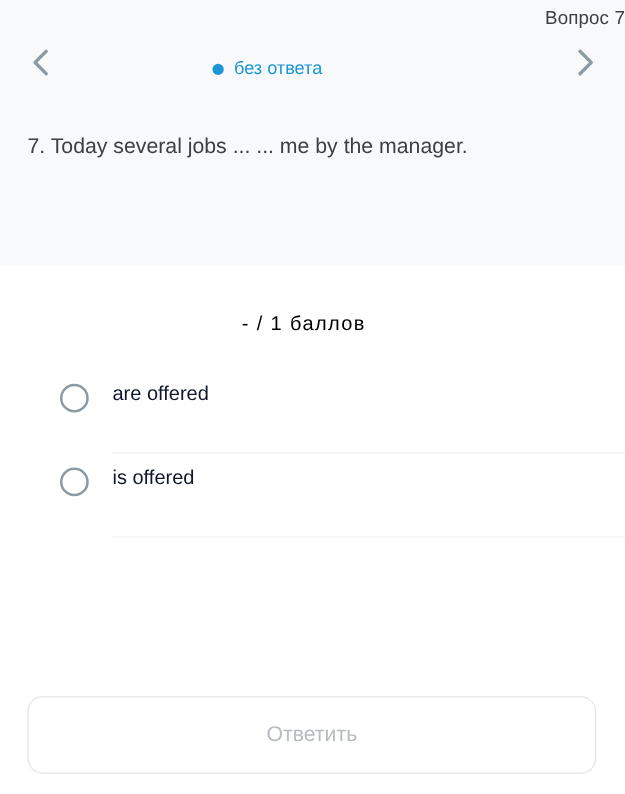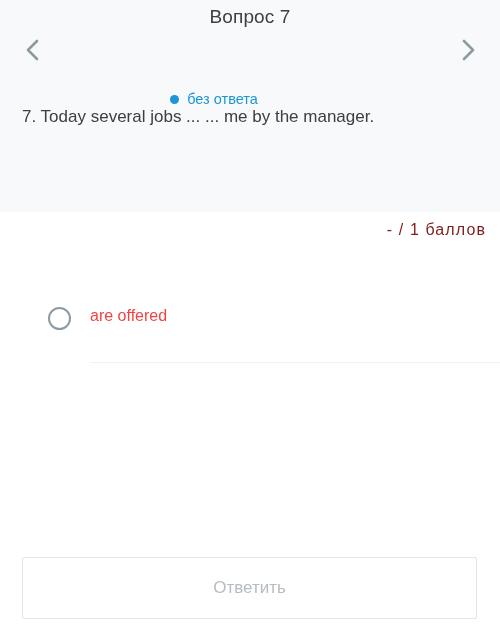--- a/index.html
+++ b/index.html
@@ -45,36 +45,35 @@
   }
   .nav-arrow.prev { left: 10px; }
   .nav-arrow.next { left: 446px; }
   .nav-arrow svg { display: block; }
 
   .question-title {
     position: absolute;
     left: 0;
     top: 6px;
     width: 500px;
-    text-align: center;
-    font-size: 19px;
+    text-align: right;
+    font-size: 15px;
     color: #3c4043;
     letter-spacing: .1px;
   }
 
   .status-row {
     position: absolute;
     left: 0;
     top: 47px;
     width: 428px;
     display: flex;
     align-items: center;
     justify-content: center;
     gap: 8px;
-    margin-top: 44px;
   }
   .status-dot {
     width: 9px;
     height: 9px;
     border-radius: 50%;
     background: #1b95d4;
     flex: none;
   }
   .status-label {
     font-size: 14.5px;
@@ -88,25 +87,25 @@
     width: 460px;
     font-size: 17px;
     color: #3c4043;
     line-height: 1.35;
   }
 
   
   .score-row {
     position: absolute;
     left: 0;
-    top: 221px;
+    top: 251px;
     width: 486px;
-    text-align: right;
+    text-align: center;
     font-size: 16px;
-    color: #7f1d1d;
+    color: #000000;
     letter-spacing: 1.1px;
   }
 
   
   .options {
     position: absolute;
     left: 0;
     top: 296px;
     width: 500px;
   }
@@ -131,33 +130,33 @@
     flex: 1;
     margin-left: 19px;
     height: 100%;
     box-sizing: border-box;
     border-bottom: 1px solid #f0f2f4;
   }
   .option-label {
     display: block;
     padding-top: 11px;
     font-size: 16px;
-    color: #ef4444;
+    color: #0f172a;
   }
 
   
   .submit-button {
     position: absolute;
     left: 22px;
     top: 557px;
     width: 455px;
     height: 62px;
     box-sizing: border-box;
     border: 1px solid #e2e5e8;
-    border-radius: 2px;
+    border-radius: 12px;
     background: #ffffff;
     color: #b6bcc1;
     font-family: "Liberation Sans", sans-serif;
     font-size: 17px;
     display: flex;
     align-items: center;
     justify-content: center;
     cursor: default;
   }
 </style>
@@ -199,19 +198,25 @@
   <div class="options">
 
     <div class="option">
       <span class="radio"></span>
       <span class="option-body">
         <span class="option-label">are offered</span>
       </span>
     </div>
 
 
+    <div class="option">
+      <span class="radio"></span>
+      <span class="option-body">
+        <span class="option-label">is offered</span>
+      </span>
+    </div>
 
 
   </div>
 
   <button class="submit-button">Ответить</button>
 
 </div>
 
 </body></html>

